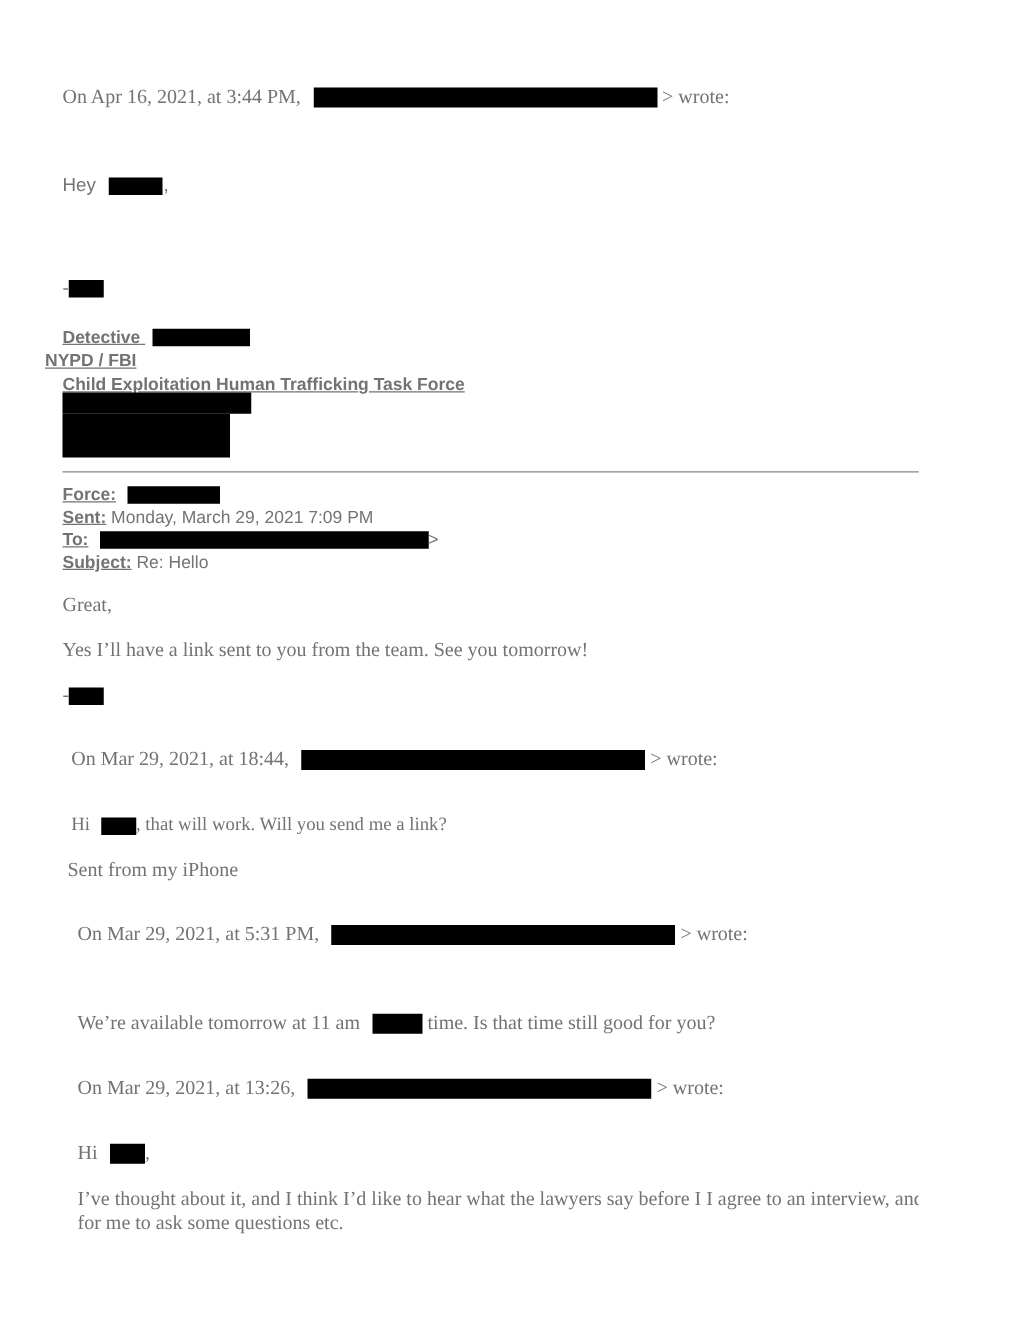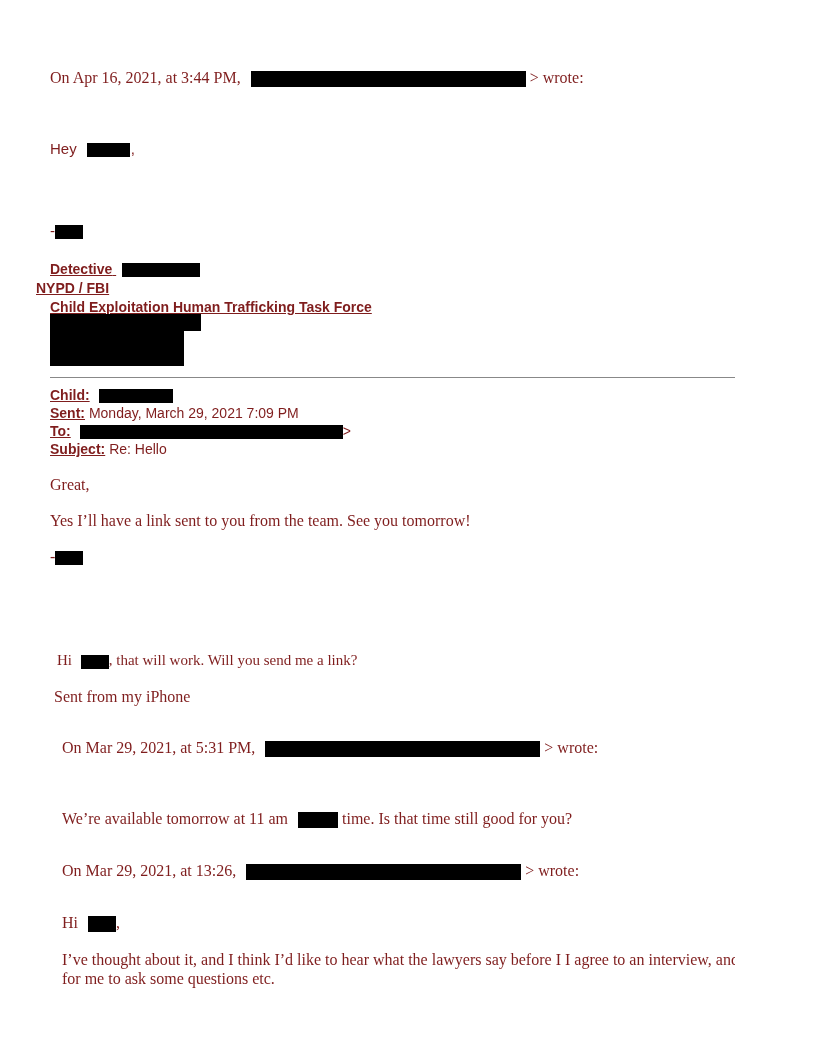--- a/index.html
+++ b/index.html
@@ -6,21 +6,21 @@
     margin: 0;
     padding: 0;
     background: #ffffff;
   }
   .page {
     position: relative;
     width: 735px;
     height: 1056px;
     background: #ffffff;
     font-family: "Liberation Serif", serif;
-    color: #7f1d1d;
+    color: #737373;
     overflow: hidden;
   }
   .line {
     position: absolute;
     white-space: nowrap;
   }
   .serif {
     font-family: "Liberation Serif", serif;
   }
   .sans {
@@ -81,21 +81,21 @@
   </div>
   <div class="line sans bold" style="left:36px; top:280px; font-size:14px;">NYPD / FBI</div>
   <div class="line sans bold" style="left:50px; top:299px; font-size:14px;">Child Exploitation Human Trafficking Task Force</div>
 
   <div class="redact-block" style="left:50px; top:314px; width:151px; height:17px;"></div>
   <div class="redact-block" style="left:50px; top:331px; width:134px; height:35px;"></div>
 
   <div class="hr" style="left:50px; top:377px; width:703px;"></div>
 
   <div class="line sans" style="left:50px; top:387px; font-size:14px;">
-    <span class="bold">Child:</span>
+    <span class="bold">Force:</span>
     <span class="redact" style="width:74px; margin-left:5px;"></span>
   </div>
   <div class="line sans" style="left:50px; top:405px; font-size:14px;">
     <span class="bold">Sent:</span>
     <span>Monday, March 29, 2021 7:09 PM</span>
   </div>
   <div class="line sans" style="left:50px; top:423px; font-size:14px;">
     <span class="bold">To:</span>
     <span class="redact" style="width:263px; margin-left:5px;"></span><span>&gt;</span>
   </div>
@@ -104,20 +104,25 @@
     <span>Re: Hello</span>
   </div>
 
   <div class="line serif" style="left:50px; top:476px; font-size:16px;">Great,</div>
   <div class="line serif" style="left:50px; top:512px; font-size:16px;">Yes I’ll have a link sent to you from the team.  See you tomorrow!</div>
 
   <div class="line serif" style="left:50px; top:548px; font-size:16px;">
     <span>-</span><span class="redact" style="width:28px;"></span>
   </div>
 
+  <div class="line serif" style="left:57px; top:599px; font-size:16px;">
+    <span>On Mar 29, 2021, at 18:44,</span>
+    <span class="redact redact-tall" style="width:275px; margin-left:6px;"></span>
+    <span>&gt; wrote:</span>
+  </div>
 
   <div class="line serif" style="left:57px; top:652px; font-size:15px;">
     <span>Hi</span>
     <span class="redact" style="width:28px; margin-left:5px; margin-right:0px;"></span><span>, that will work. Will you send me a link?</span>
   </div>
 
   <div class="line serif" style="left:54px; top:688px; font-size:16px;">Sent from my iPhone</div>
 
   <div class="line serif" style="left:62px; top:739px; font-size:16px;">
     <span>On Mar 29, 2021, at 5:31 PM,</span>

